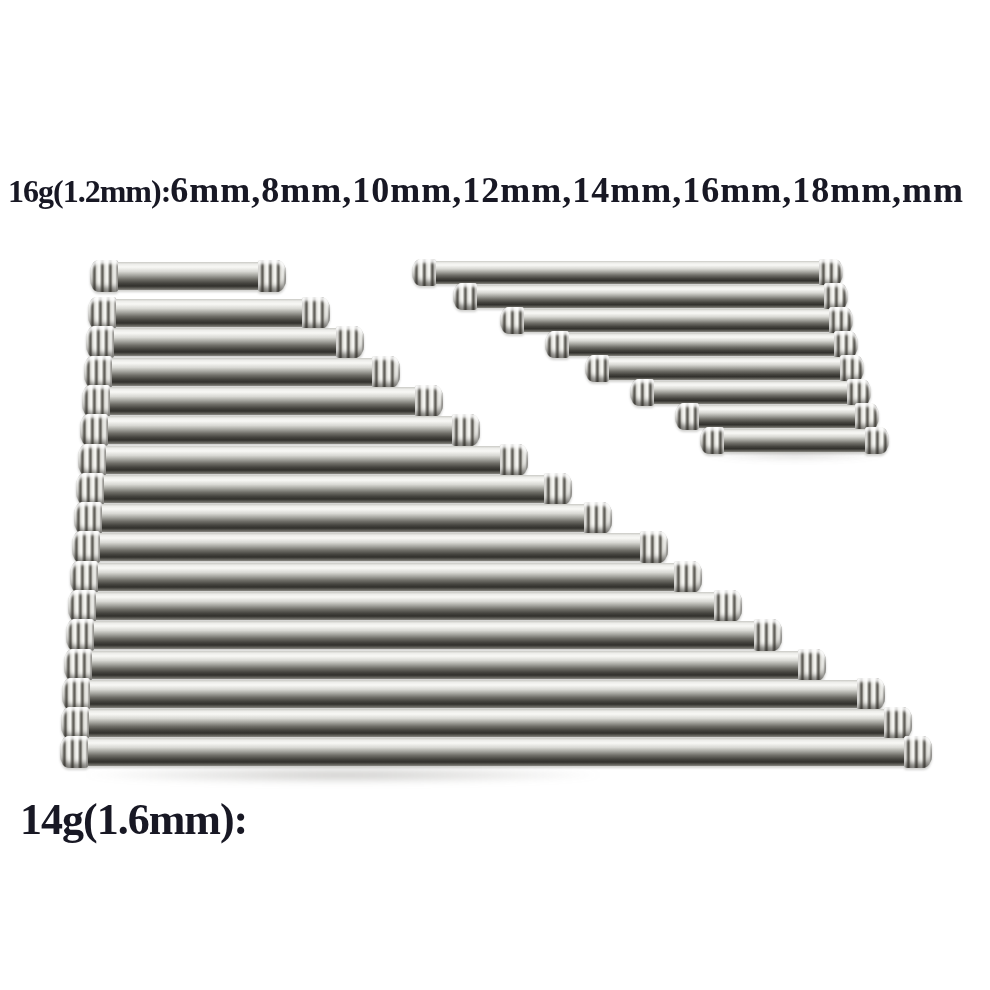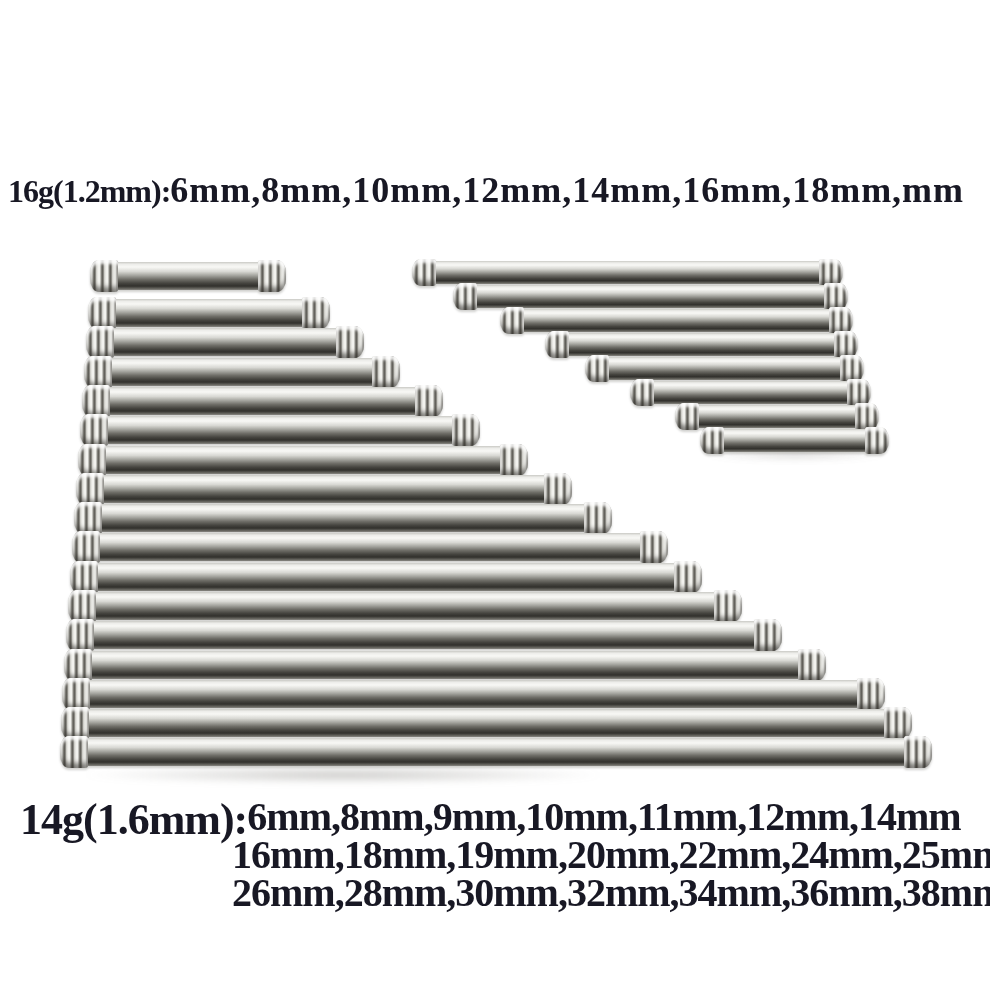--- a/index.html
+++ b/index.html
@@ -193,20 +193,15 @@
       </div>
     </div>
 
 
   <div class="spec16">
     <span class="lbl">16g(1.2mm):</span><span class="sizes">6mm,8mm,10mm,12mm,14mm,16mm,18mm,mm</span>
   </div>
 
   <div class="spec14">
     <span class="lbl">14g(1.6mm):</span>
-    <div class="lines">
-      <div>6mm,8mm,9mm,10mm,11mm,12mm,14mm</div>
-      <div>16mm,18mm,19mm,20mm,22mm,24mm,25mm</div>
-      <div>26mm,28mm,30mm,32mm,34mm,36mm,38mm</div>
-    </div>
   </div>
 
 </div>
 
 </body></html>

